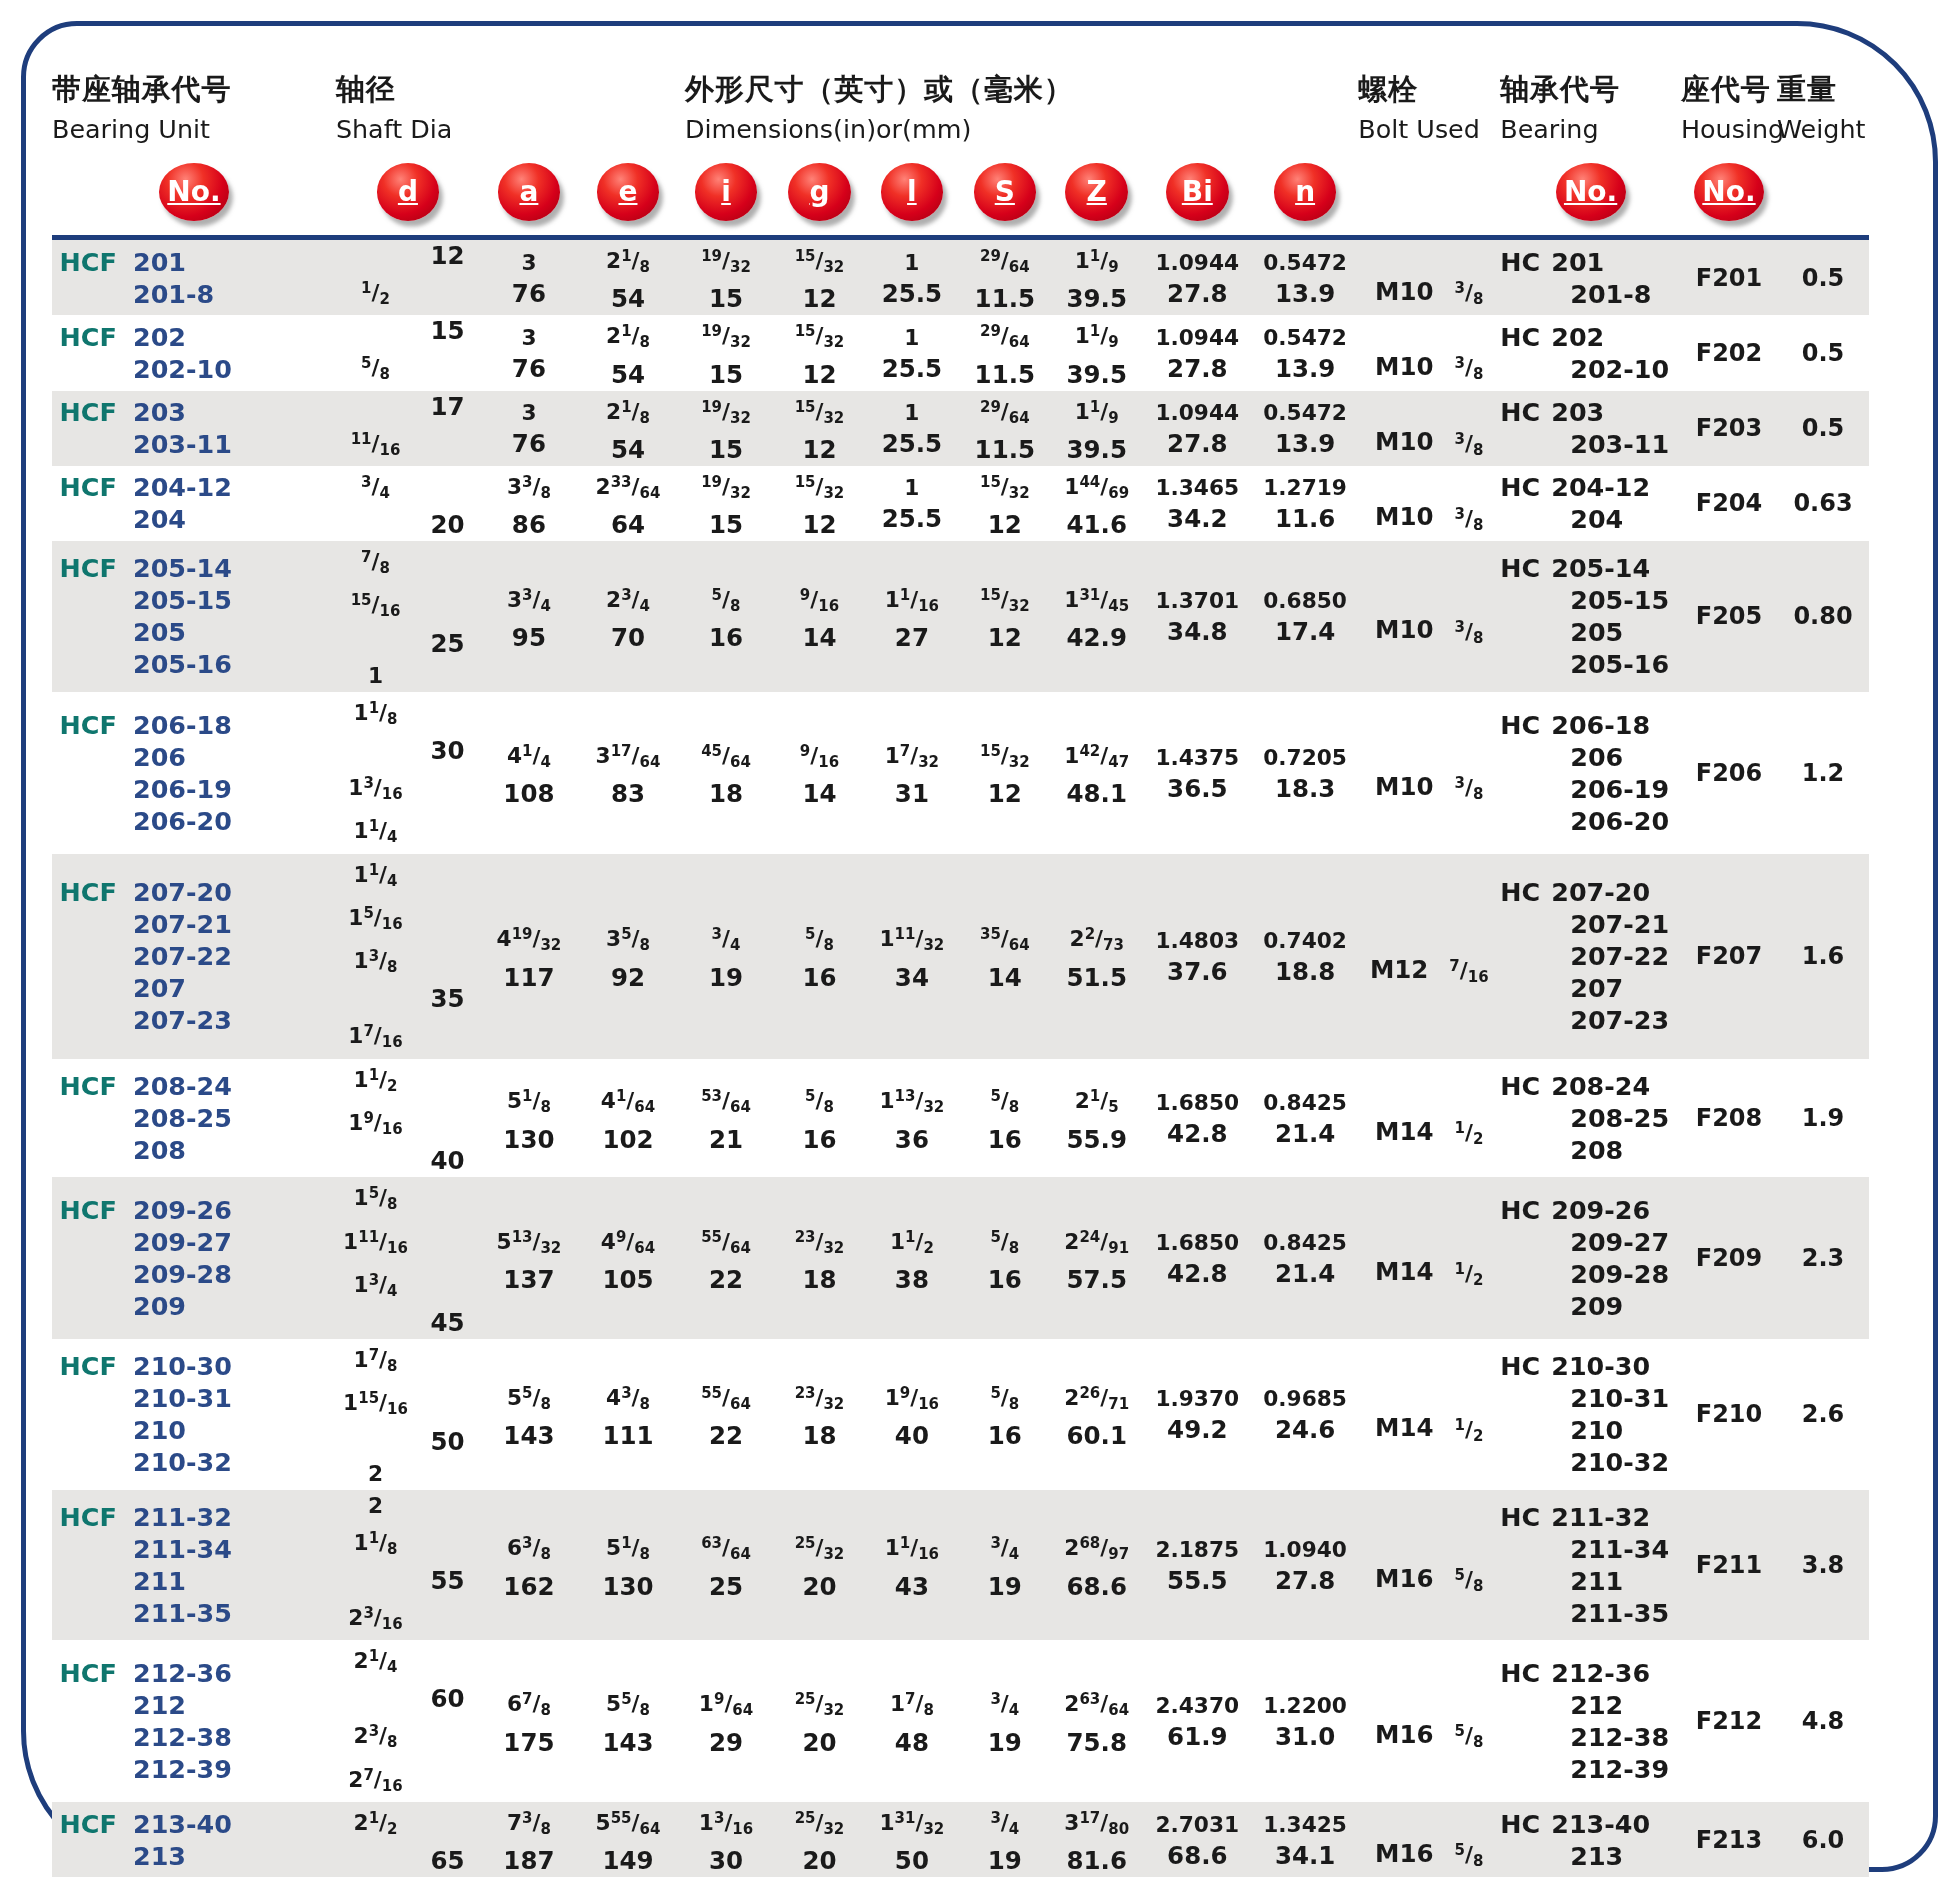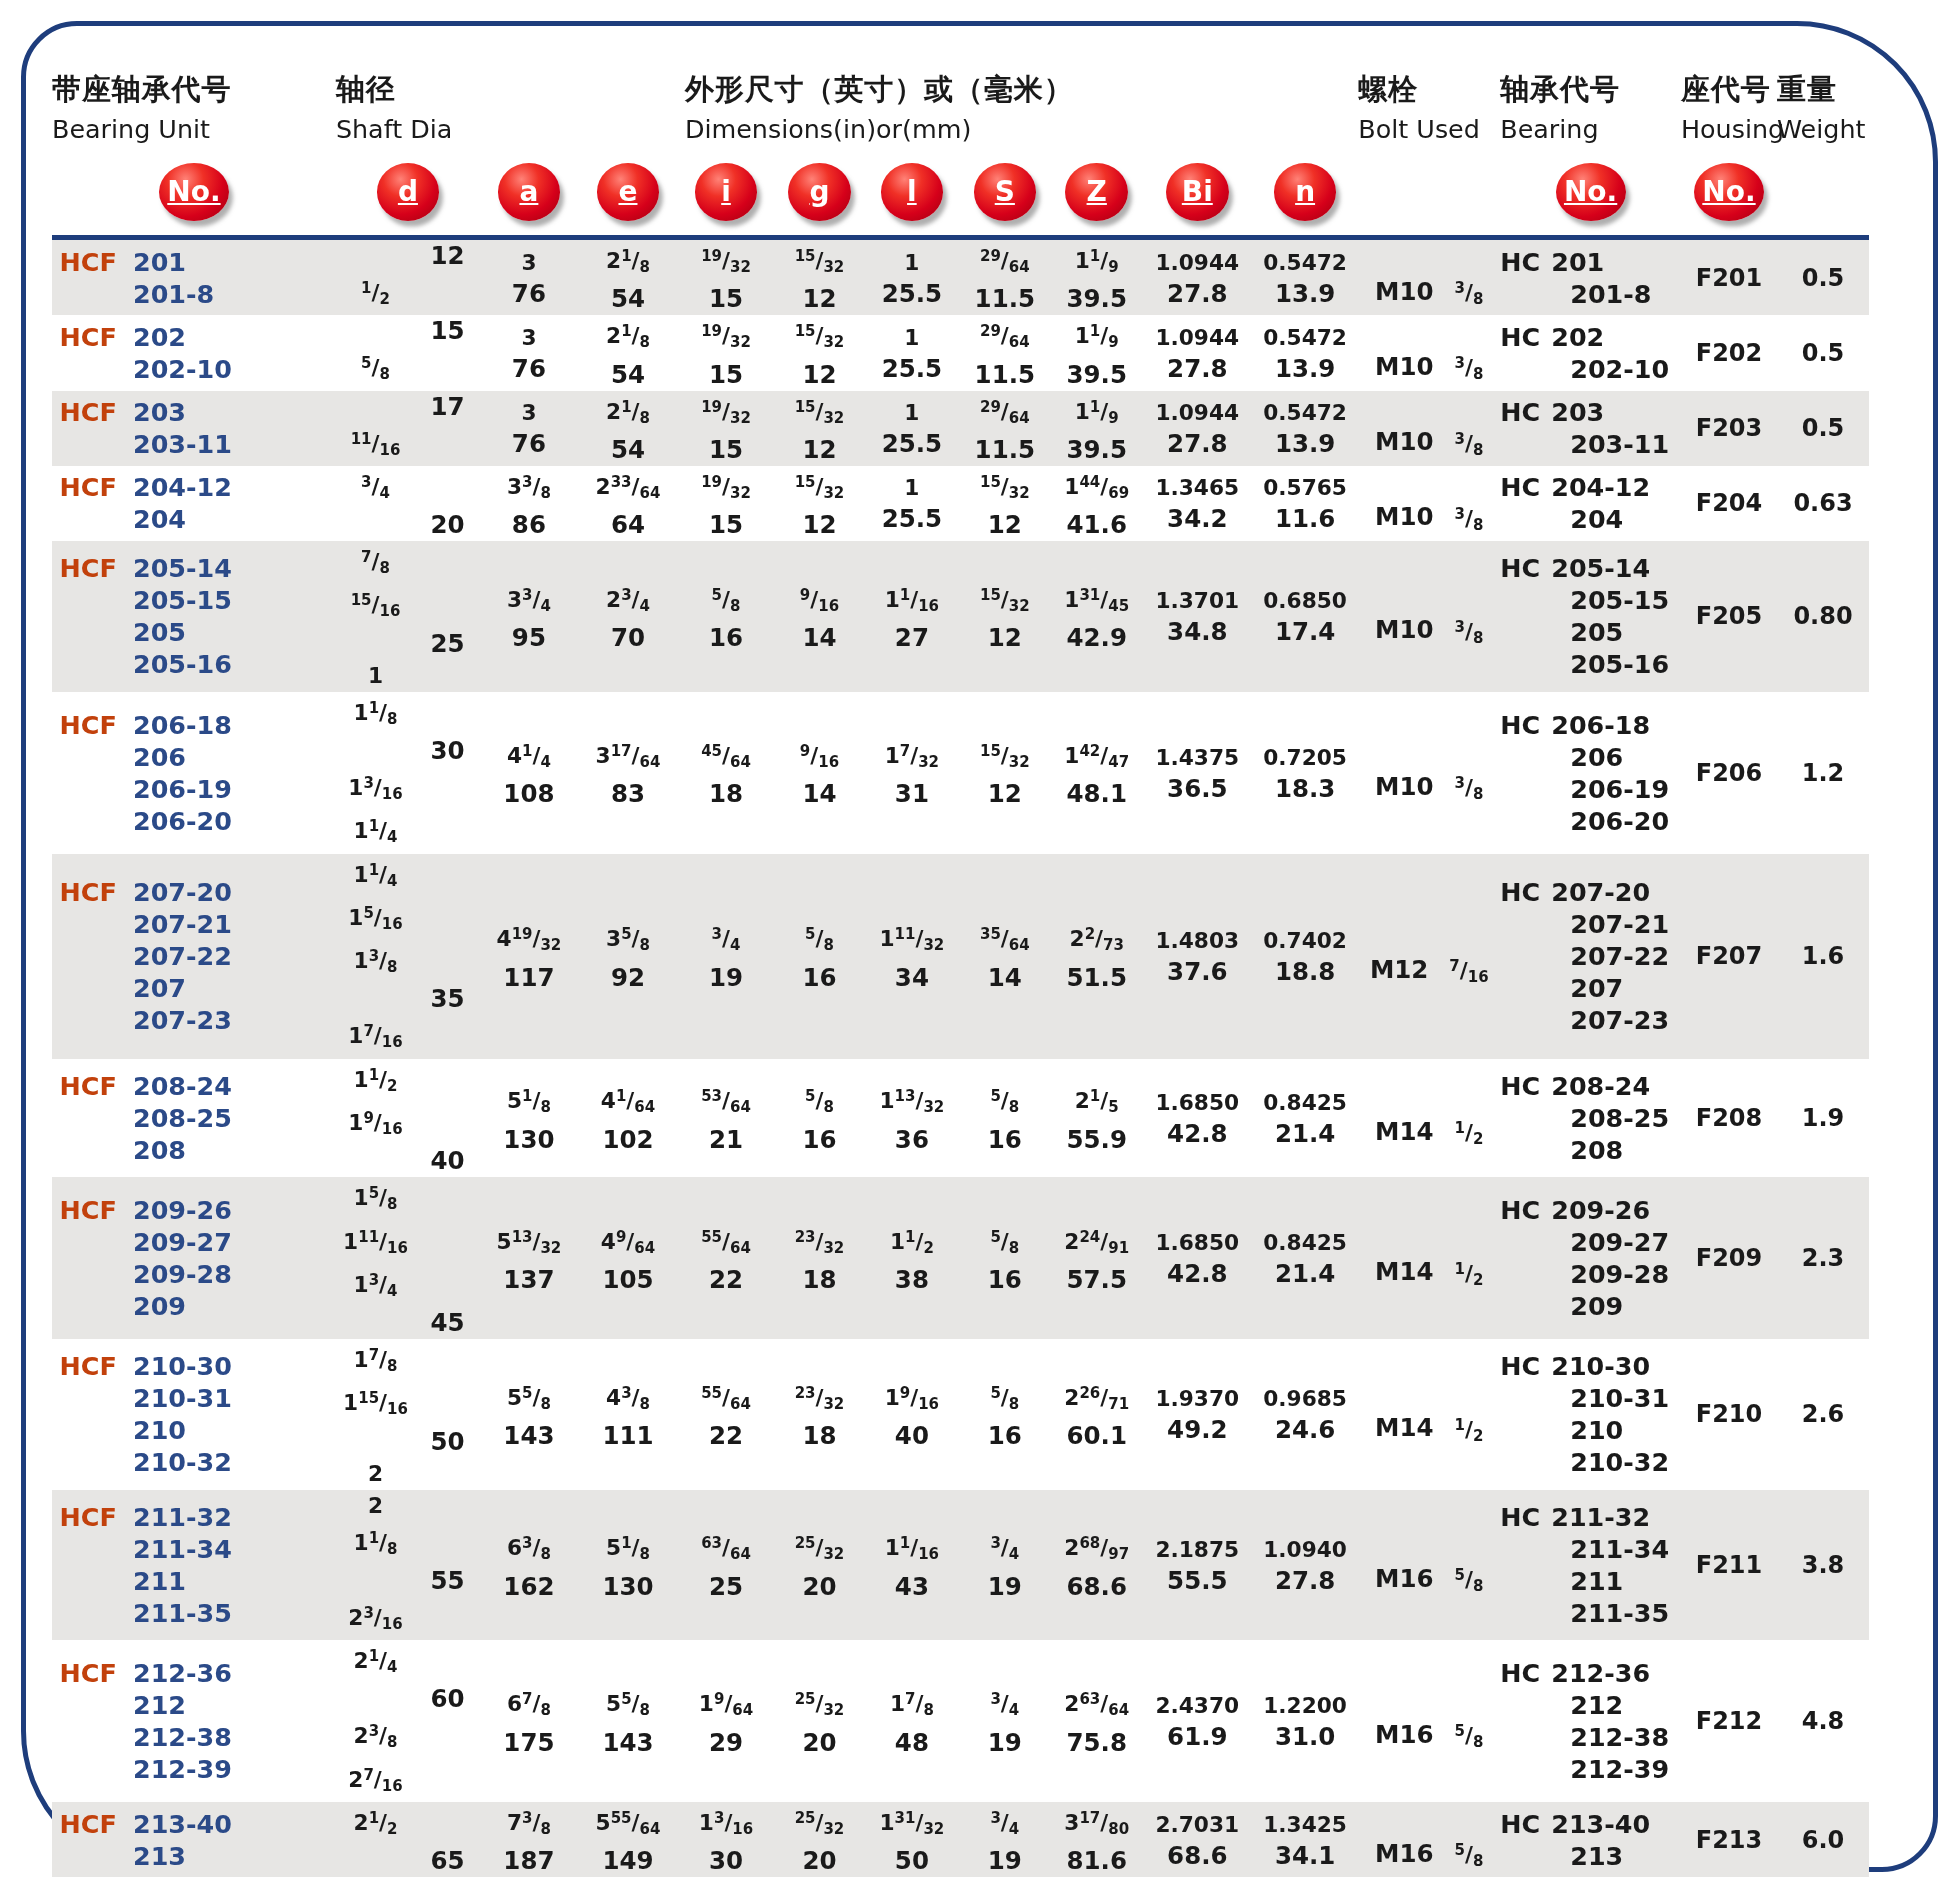--- a/index.html
+++ b/index.html
@@ -32,21 +32,21 @@
     text-decoration:underline;
   }
   .badge.wide{padding:0 7.5px;}
   tr.h-units th{height:41px;font-size:24.5px;text-align:center;white-space:nowrap;}
   tr.h-units th.ar{text-align:right;padding-right:5.6px;}
   
   tbody tr.shade td{background:#e7e6e4;}
   tbody td{font-size:24.5px;text-align:center;line-height:32px;}
   .codes-cell{text-align:left;}
   .codes-wrap{display:grid;grid-template-columns:81px 1fr;align-items:start;}
-  .hcf-prefix{font-size:25.4px;color:#c2410c;padding-left:7.5px;line-height:32px;}
+  .hcf-prefix{font-size:25.4px;color:#0f766e;padding-left:7.5px;line-height:32px;}
   .code-list{color:#2b4a88;}
   .code-line{font-size:25.4px;line-height:32px;color:#2b4a88;white-space:nowrap;}
   .d-line{display:flex;line-height:32px;}
   .d-in{width:55%;text-align:center;font-size:21.7px;}
   .d-mm{width:45%;text-align:center;font-size:24.5px;}
   .vin{font-size:21.7px;line-height:31px;white-space:nowrap;}
   .vmm{font-size:24.5px;line-height:31px;white-space:nowrap;}
   sup{font-size:15px;vertical-align:6.6px;}
   sub{font-size:15px;vertical-align:-4.7px;}
   .bolt-cell span{display:inline-block;margin-top:32px;}
@@ -383,21 +383,21 @@
           </td>
           <td>
             <div class="vin">1<sup>44</sup>/<sub>69</sub></div>
             <div class="vmm">41.6</div>
           </td>
           <td>
             <div class="vin">1.3465</div>
             <div class="vmm">34.2</div>
           </td>
           <td>
-            <div class="vin">0.5765</div>
+            <div class="vin">1.2719</div>
             <div class="vmm">11.6</div>
           </td>
           <td class="bolt-cell"><span class="bolt-m">M10</span><span class="bolt-f"><sup>3</sup>/<sub>8</sub></span></td>
           <td>
             <div class="brg-wrap">
               <span class="brg-prefix">HC</span>
               <div>
                 <div class="brg-line">204-12</div>
                 <div class="brg-line cont">204</div>
               </div>

